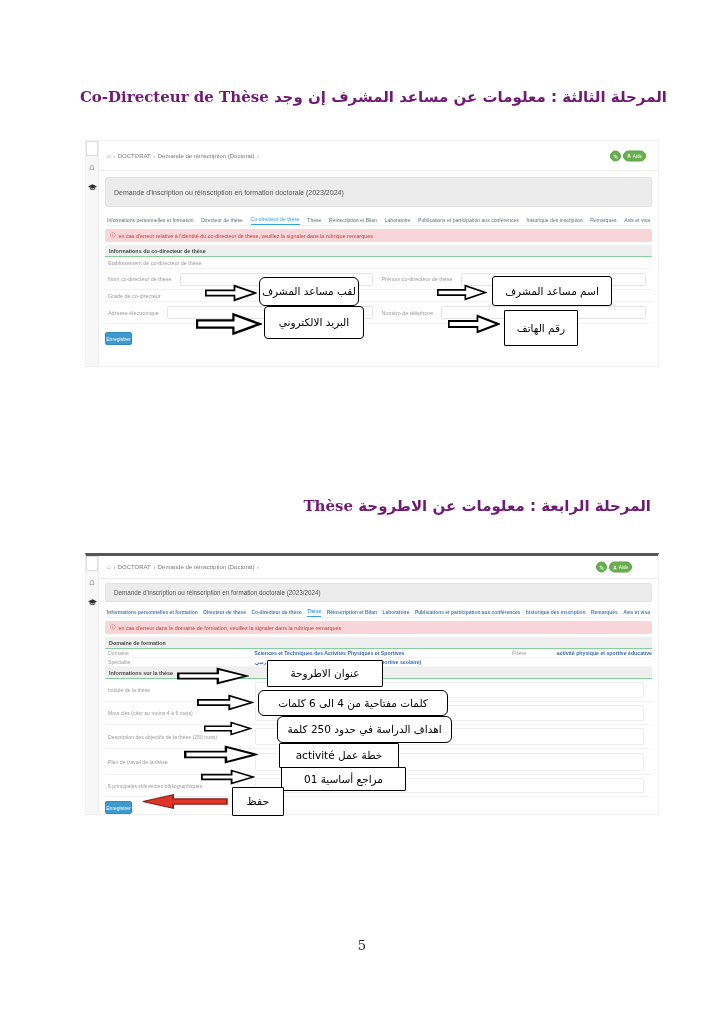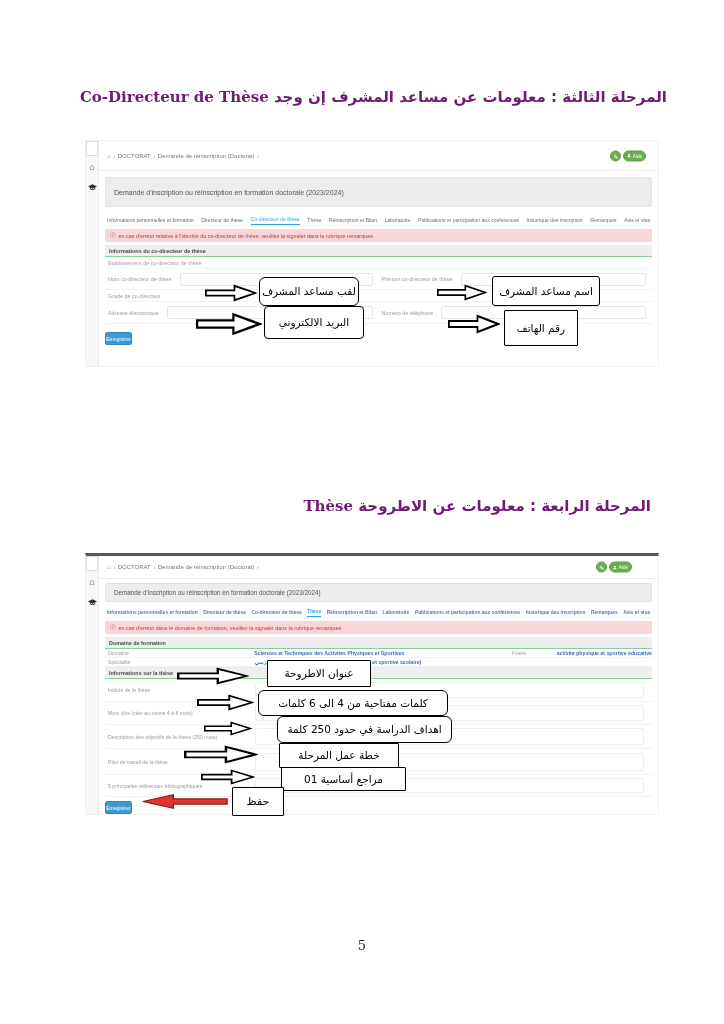--- a/index.html
+++ b/index.html
@@ -183,21 +183,21 @@
   <svg viewBox="0 0 60 20" preserveAspectRatio="none">
       <polygon points="1,7 34,7 34,2 58,10 34,18 34,13 1,13" fill="#fff" stroke="#000" stroke-width="2"></polygon>
     </svg>
 </div>
 <div class="ann r5" style="left:259px;top:277px;width:100px;height:29px" dir="rtl">لقب مساعد المشرف</div>
 <div class="arrow" style="left:437px;top:284px;width:50px;height:17px">
   <svg viewBox="0 0 60 20" preserveAspectRatio="none">
       <polygon points="1,7 34,7 34,2 58,10 34,18 34,13 1,13" fill="#fff" stroke="#000" stroke-width="2"></polygon>
     </svg>
 </div>
-<div class="ann r3" style="left:492px;top:276px;width:108px;height:30px" dir="rtl">اسم مساعد المشرف</div>
+<div class="ann r3" style="left:492px;top:276px;width:120px;height:30px" dir="rtl">اسم مساعد المشرف</div>
 <div class="arrow" style="left:196px;top:312px;width:66px;height:24px">
   <svg viewBox="0 0 60 20" preserveAspectRatio="none">
       <polygon points="1,7 34,7 34,2 58,10 34,18 34,13 1,13" fill="#fff" stroke="#000" stroke-width="2"></polygon>
     </svg>
 </div>
 <div class="ann r7" style="left:264px;top:306px;width:100px;height:33px" dir="rtl">البريد الالكتروني</div>
 <div class="arrow" style="left:448px;top:314px;width:52px;height:20px">
   <svg viewBox="0 0 60 20" preserveAspectRatio="none">
       <polygon points="1,7 34,7 34,2 58,10 34,18 34,13 1,13" fill="#fff" stroke="#000" stroke-width="2"></polygon>
     </svg>
@@ -300,39 +300,39 @@
     </div>
     <div class="btn-save">Enregistrer</div>
   </div>
 </div>
 
 <div class="arrow" style="left:177px;top:667px;width:72px;height:18px">
   <svg viewBox="0 0 60 20" preserveAspectRatio="none">
       <polygon points="1,7 34,7 34,2 58,10 34,18 34,13 1,13" fill="#fff" stroke="#000" stroke-width="2"></polygon>
     </svg>
 </div>
-<div class="ann r1" style="left:267px;top:660px;width:104px;height:27px" dir="rtl">عنوان الاطروحة</div>
+<div class="ann r1" style="left:267px;top:660px;width:116px;height:27px" dir="rtl">عنوان الاطروحة</div>
 <div class="arrow" style="left:197px;top:694px;width:57px;height:17px">
   <svg viewBox="0 0 60 20" preserveAspectRatio="none">
       <polygon points="1,7 34,7 34,2 58,10 34,18 34,13 1,13" fill="#fff" stroke="#000" stroke-width="2"></polygon>
     </svg>
 </div>
 <div class="ann r5" style="left:258px;top:690px;width:190px;height:26px" dir="rtl">كلمات مفتاحية من 4 الى 6 كلمات</div>
 <div class="arrow" style="left:204px;top:721px;width:48px;height:15px">
   <svg viewBox="0 0 60 20" preserveAspectRatio="none">
       <polygon points="1,7 34,7 34,2 58,10 34,18 34,13 1,13" fill="#fff" stroke="#000" stroke-width="2"></polygon>
     </svg>
 </div>
 <div class="ann r5" style="left:277px;top:716px;width:175px;height:27px" dir="rtl">اهداف الدراسة في حدود 250 كلمة</div>
 <div class="arrow" style="left:184px;top:745px;width:74px;height:19px">
   <svg viewBox="0 0 60 20" preserveAspectRatio="none">
       <polygon points="1,7 34,7 34,2 58,10 34,18 34,13 1,13" fill="#fff" stroke="#000" stroke-width="2"></polygon>
     </svg>
 </div>
-<div class="ann r1" style="left:279px;top:743px;width:120px;height:25px" dir="rtl">خطة عمل المرحلة</div>
+<div class="ann r1" style="left:279px;top:743px;width:120px;height:25px" dir="rtl">خطة عمل activité</div>
 <div class="arrow" style="left:201px;top:769px;width:54px;height:16px">
   <svg viewBox="0 0 60 20" preserveAspectRatio="none">
       <polygon points="1,7 34,7 34,2 58,10 34,18 34,13 1,13" fill="#fff" stroke="#000" stroke-width="2"></polygon>
     </svg>
 </div>
 <div class="ann r1" style="left:281px;top:767px;width:125px;height:24px" dir="ltr">01 مراجع أساسية</div>
 <div class="arrow" style="left:140px;top:793px;width:88px;height:17px">
   <svg viewBox="0 0 90 20" preserveAspectRatio="none">
       <polygon points="89,7 34,7 34,2 3,10 34,18 34,13 89,13" fill="#e0352b" stroke="#8e1b14" stroke-width="1.5"></polygon>
     </svg>

